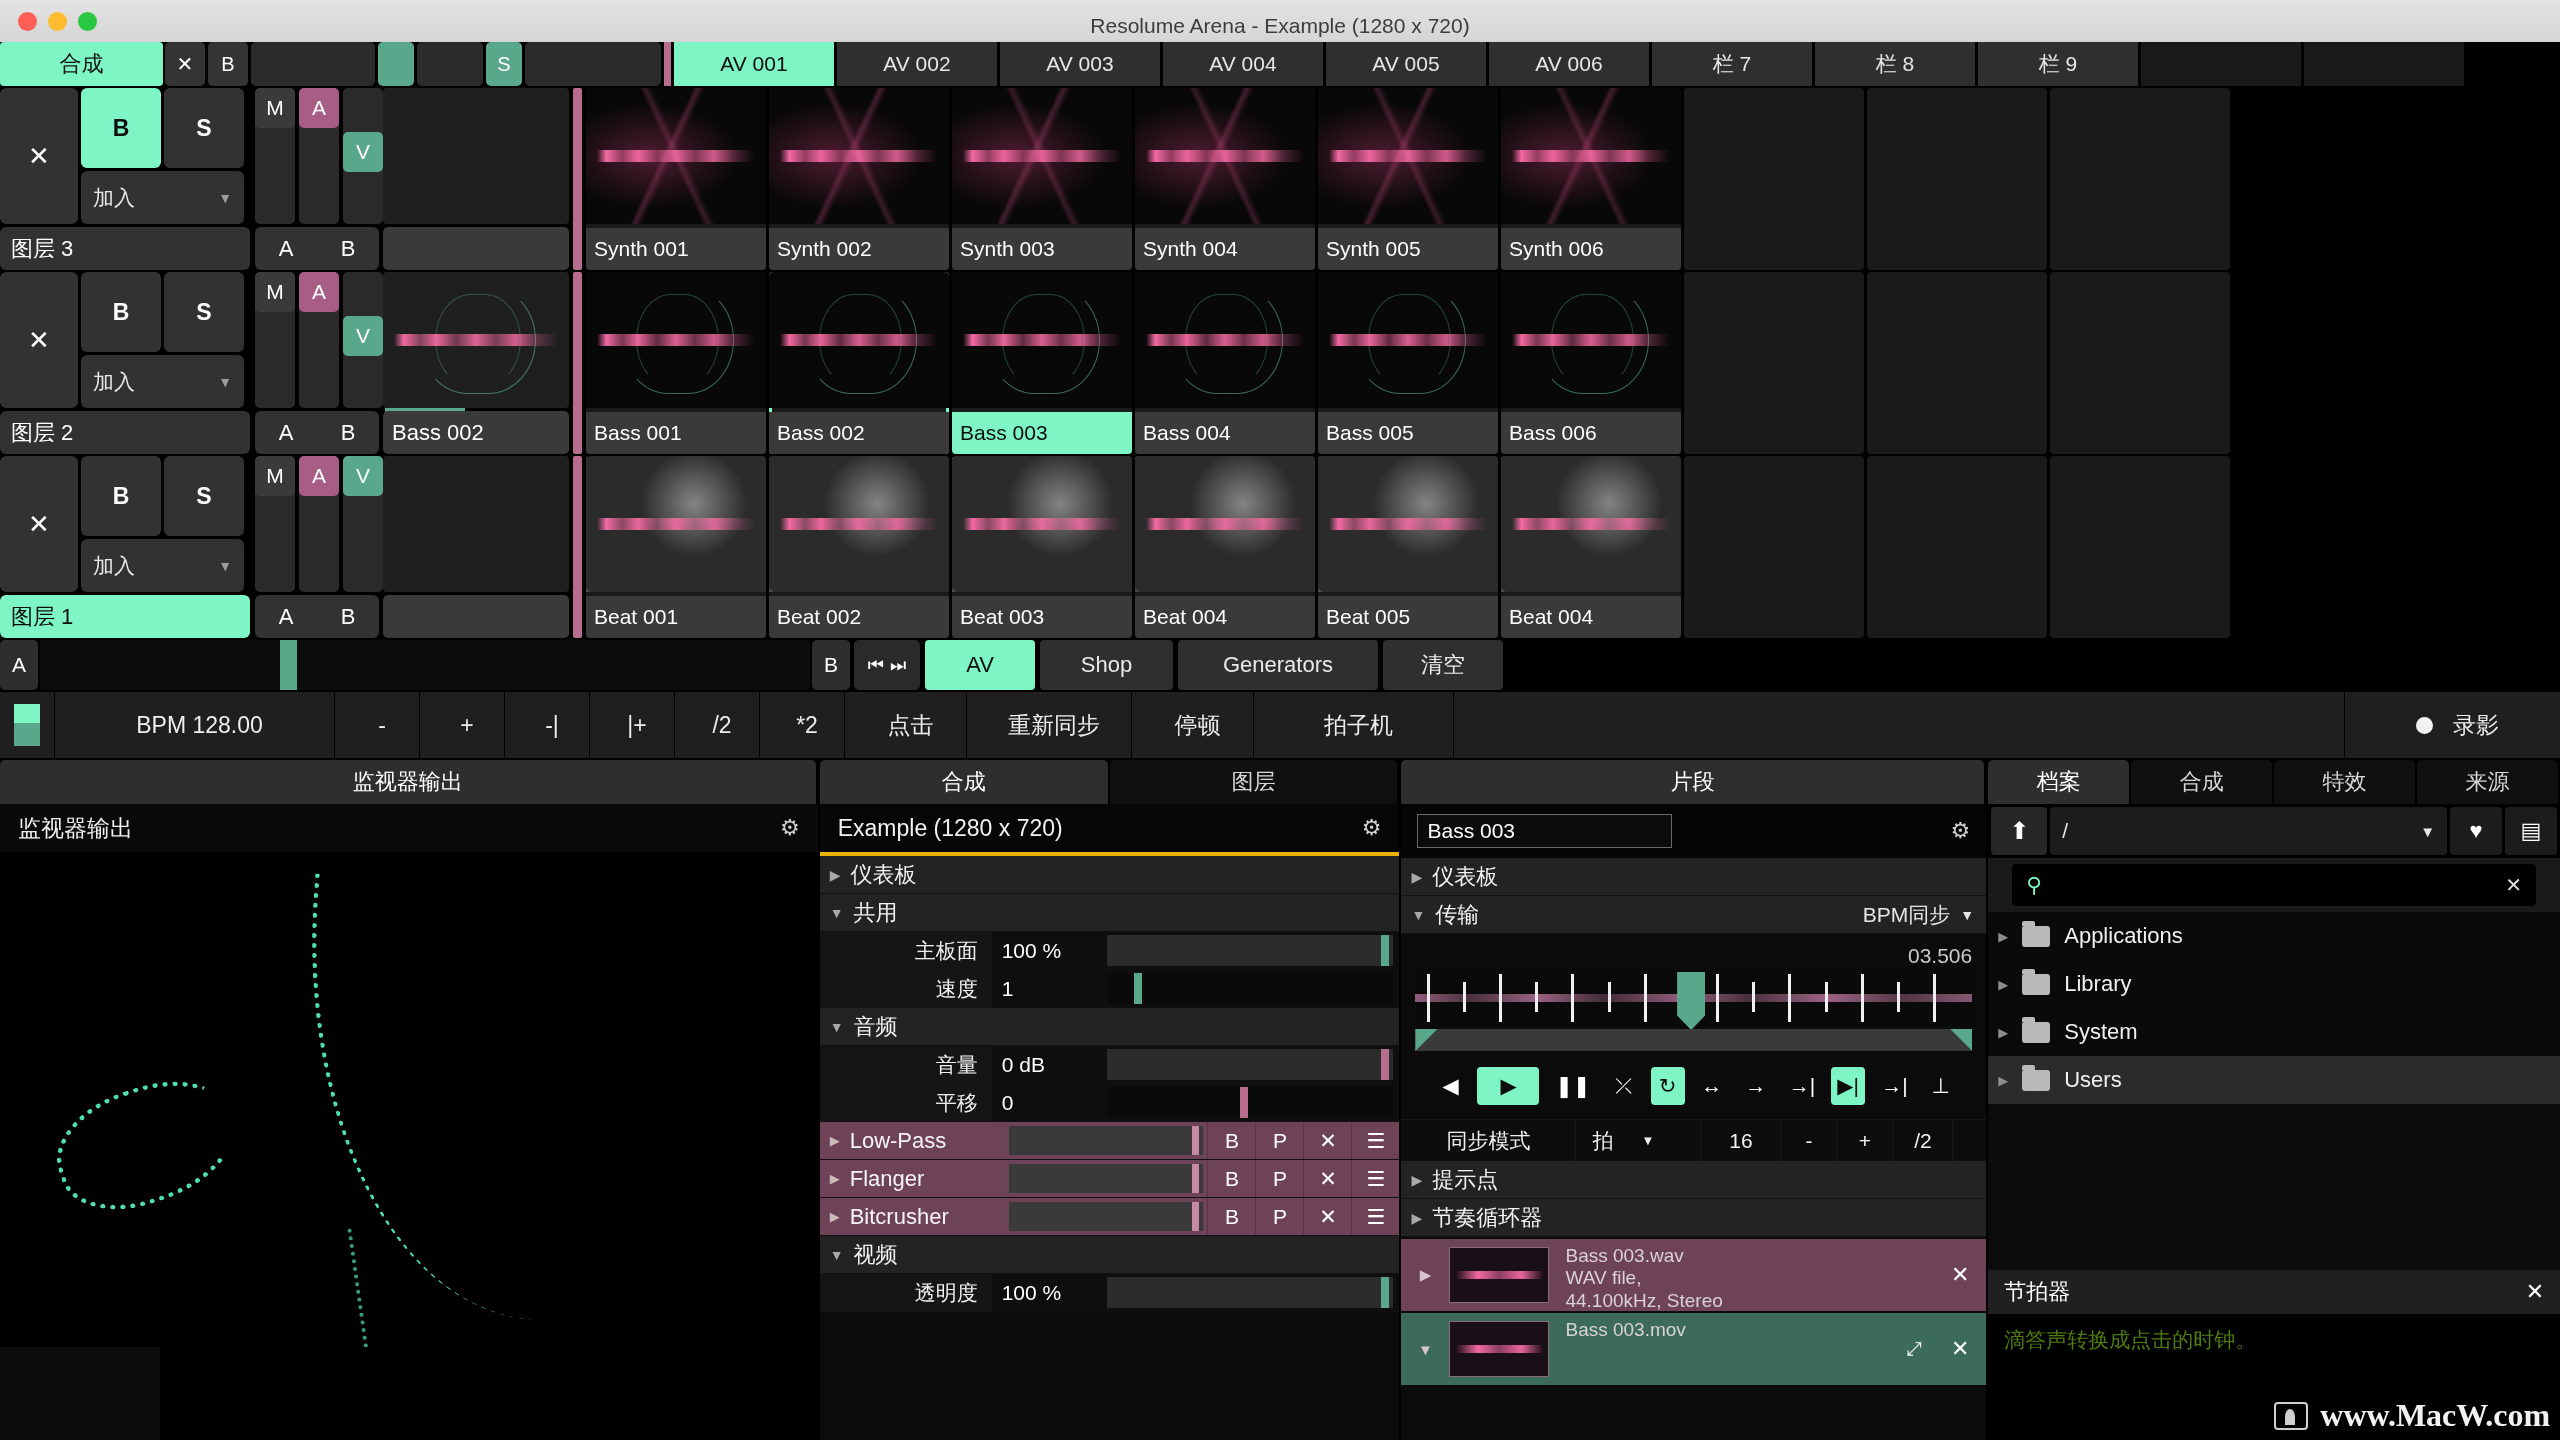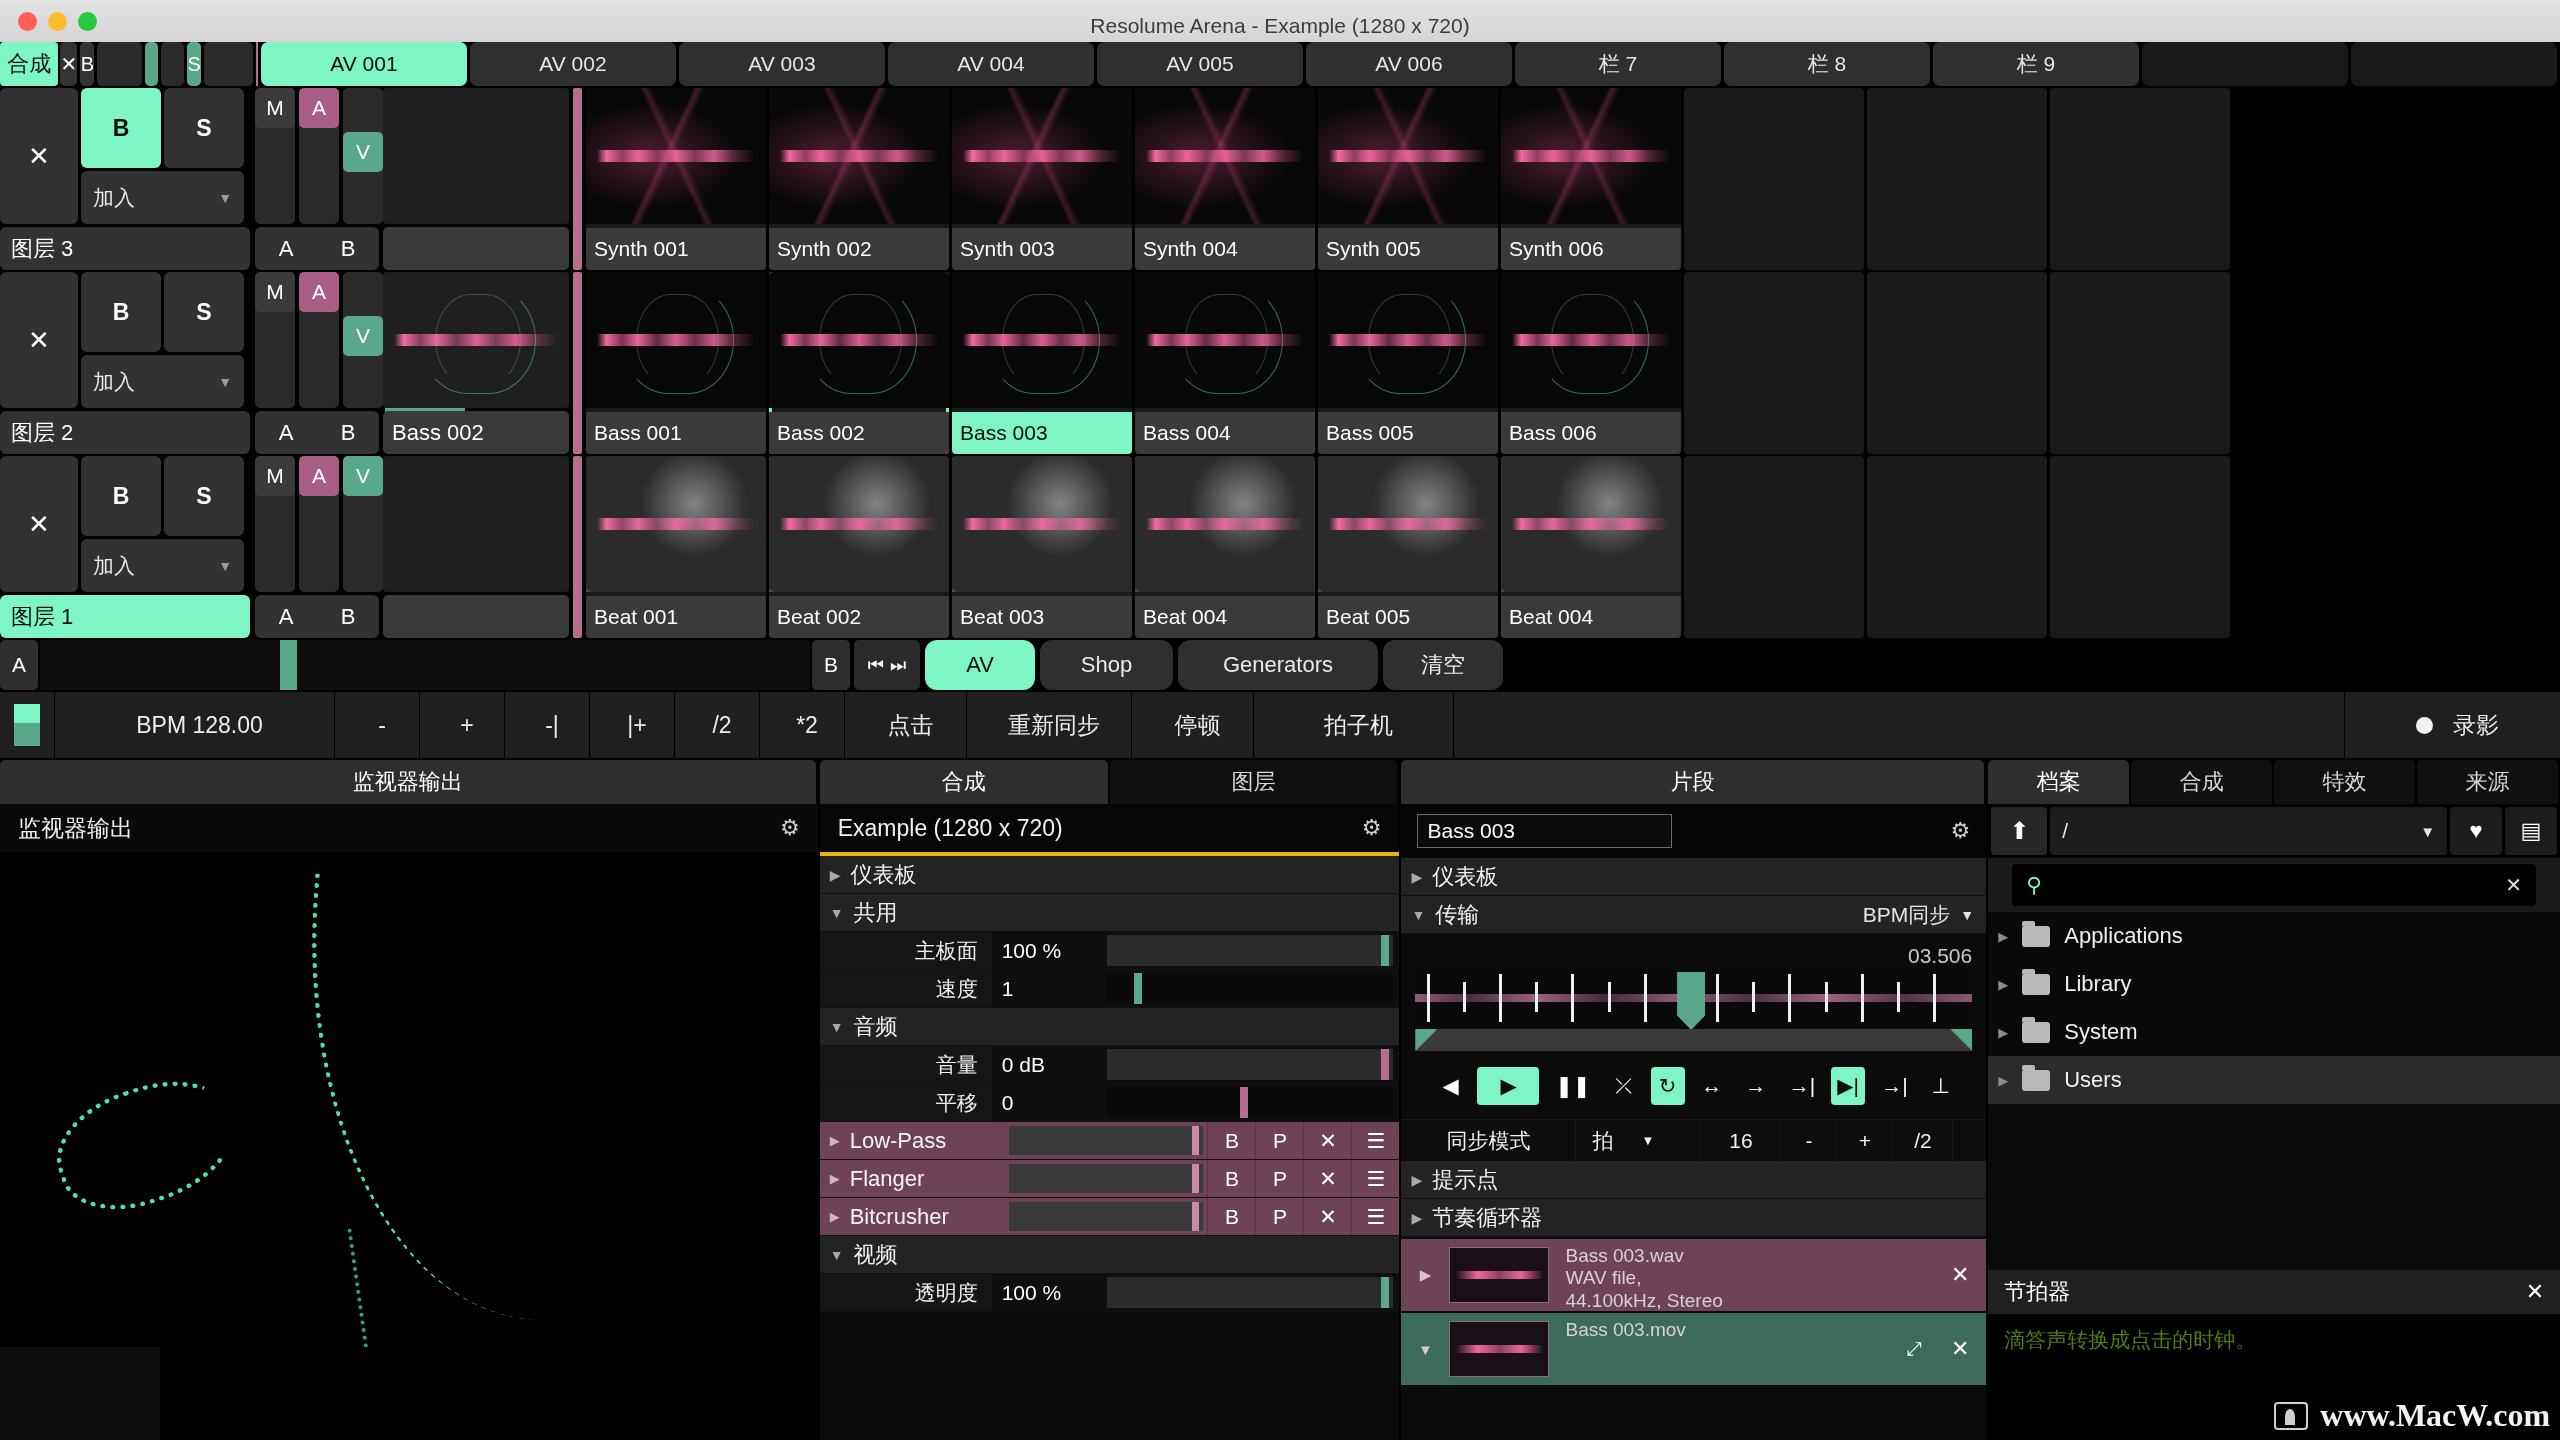--- a/index.html
+++ b/index.html
@@ -44,23 +44,23 @@
   .colhdr-spacer { background: #2b2b2b; border-radius: 5px; margin-right: 3px; }
   .col-s-btn {
     width: 36px; background: #5aa88c; color: #fff; border-radius: 5px;
     display: flex; align-items: center; justify-content: center;
     font-size: 20px; margin-right: 3px;
   }
   .playhead-mark {
     width: 7px; background: #b76e8e; margin-right: 3px;
   }
   .column-tab {
-    width: 206px; background: #2f2f2f; color: #e6e6e6;
+    width: 160px; background: #2f2f2f; color: #e6e6e6;
     display: flex; align-items: center; justify-content: center;
-    font-size: 21px; border-radius: 7px; margin-right: 3px;
+    font-size: 21px; border-radius: 0; margin-right: 3px;
   }
   .column-tab.active { background: #7df5c5; color: #0d0d0d; }
   .column-tab.empty { background: #191919; }
 
   
   .layers { position: absolute; left: 0; top: 88px; width: 2560px; height: 550px; }
   .layer-row { position: relative; width: 2560px; height: 182px; display: flex; }
   .layer-row + .layer-row { margin-top: 2px; }
 
   .layer-ctl { width: 255px; position: relative; }
@@ -185,21 +185,21 @@
     width: 38px; background: #2e2e2e; border-radius: 5px;
     display: flex; align-items: center; justify-content: center; font-size: 21px; color: #fff;
   }
   .xfade-track { width: 770px; background: #0d0d0d; position: relative; margin: 0 2px; border-radius: 3px; }
   .xfade-knob { position: absolute; left: 240px; top: 0; width: 17px; height: 100%; background: #5aa88c; }
   .skip-btn {
     width: 66px; background: #2a2a2a; border-radius: 5px; margin-left: 4px;
     display: flex; align-items: center; justify-content: center; gap: 6px; color: #fff; font-size: 18px;
   }
   .deck-tab {
-    background: #2f2f2f; border-radius: 12px; margin-left: 5px; color: #eaeaea;
+    background: #2f2f2f; border-radius: 4px; margin-left: 5px; color: #eaeaea;
     display: flex; align-items: center; justify-content: center; font-size: 22px;
   }
   .deck-tab.active { background: #7df5c5; color: #0d0d0d; }
 
   
   .bpmbar {
     position: absolute; left: 0; top: 692px; width: 2560px; height: 66px;
     background: #1f1f1f; display: flex; align-items: stretch; gap: 10px;
   }
   .bpm-meter { width: 55px; display: flex; align-items: center; justify-content: center; border-right: 1px solid #000; }

